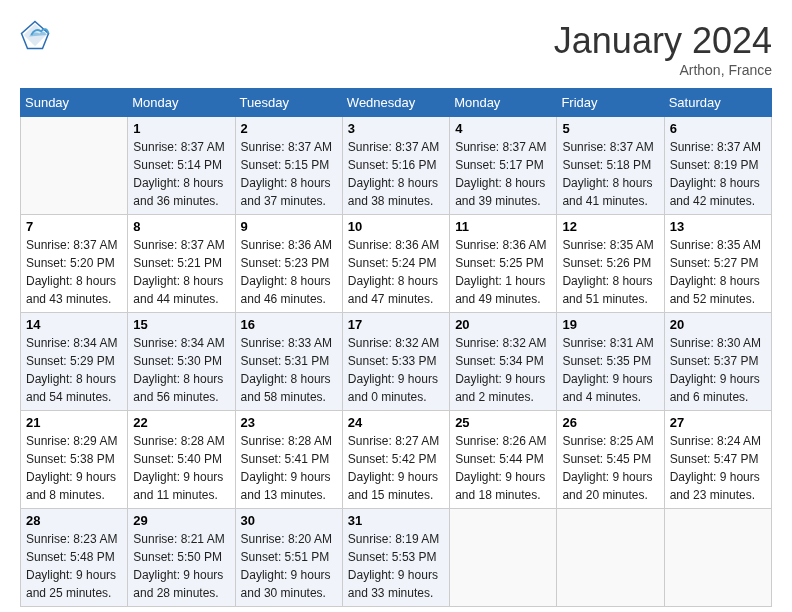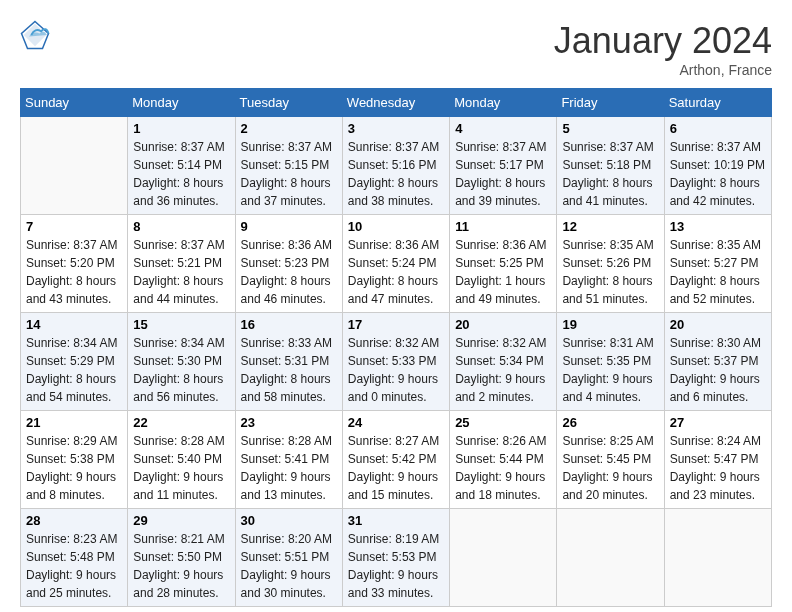--- a/index.html
+++ b/index.html
@@ -159,21 +159,21 @@
         <div class="day-info">
           <div>Sunrise: 8:37 AM</div>
           <div>Sunset: 5:18 PM</div>
           <div>Daylight: 8 hours and 41 minutes.</div>
         </div>
       </td>
         <td>
         <span class="day-number">6</span>
         <div class="day-info">
           <div>Sunrise: 8:37 AM</div>
-          <div>Sunset: 10:19 PM</div>
+          <div>Sunset: 8:19 PM</div>
           <div>Daylight: 8 hours and 42 minutes.</div>
         </div>
       </td>
       </tr>
       <tr>
         <td>
         <span class="day-number">7</span>
         <div class="day-info">
           <div>Sunrise: 8:37 AM</div>
           <div>Sunset: 5:20 PM</div>

